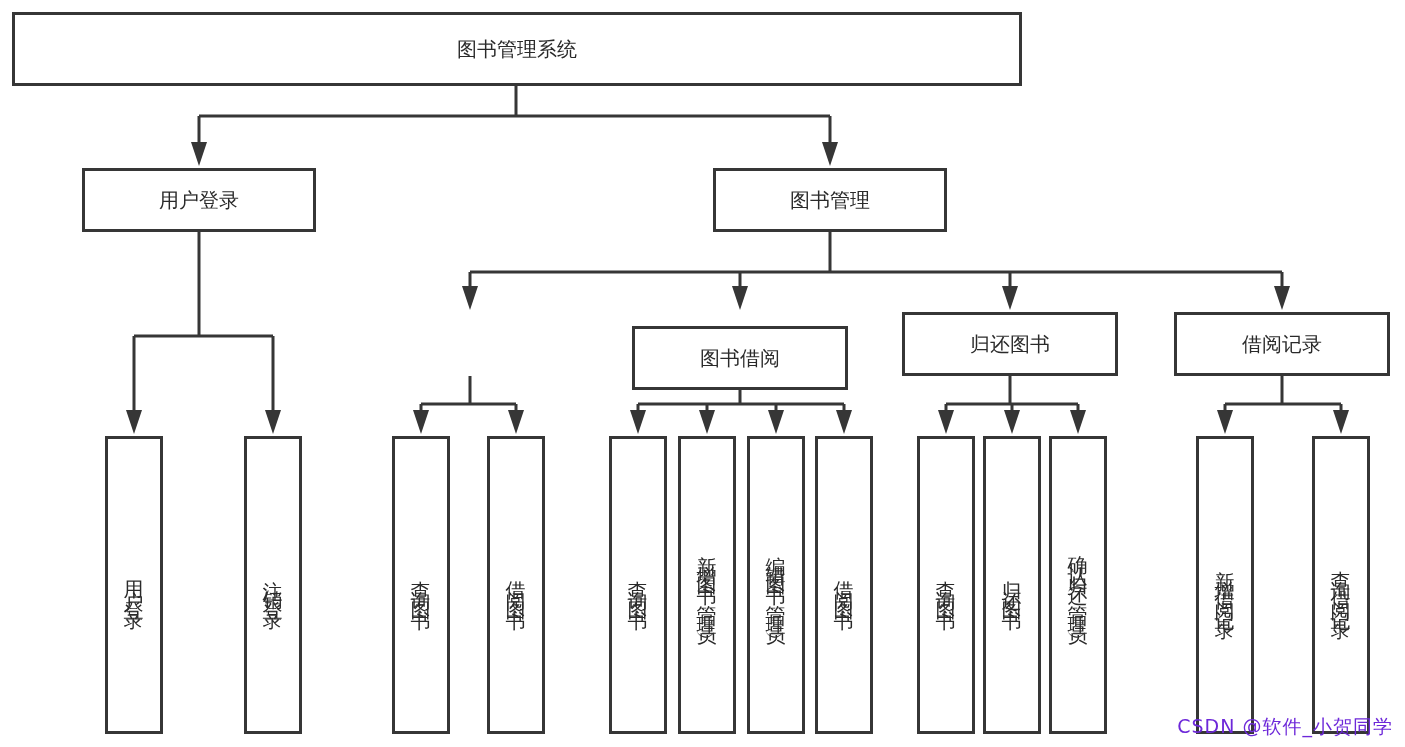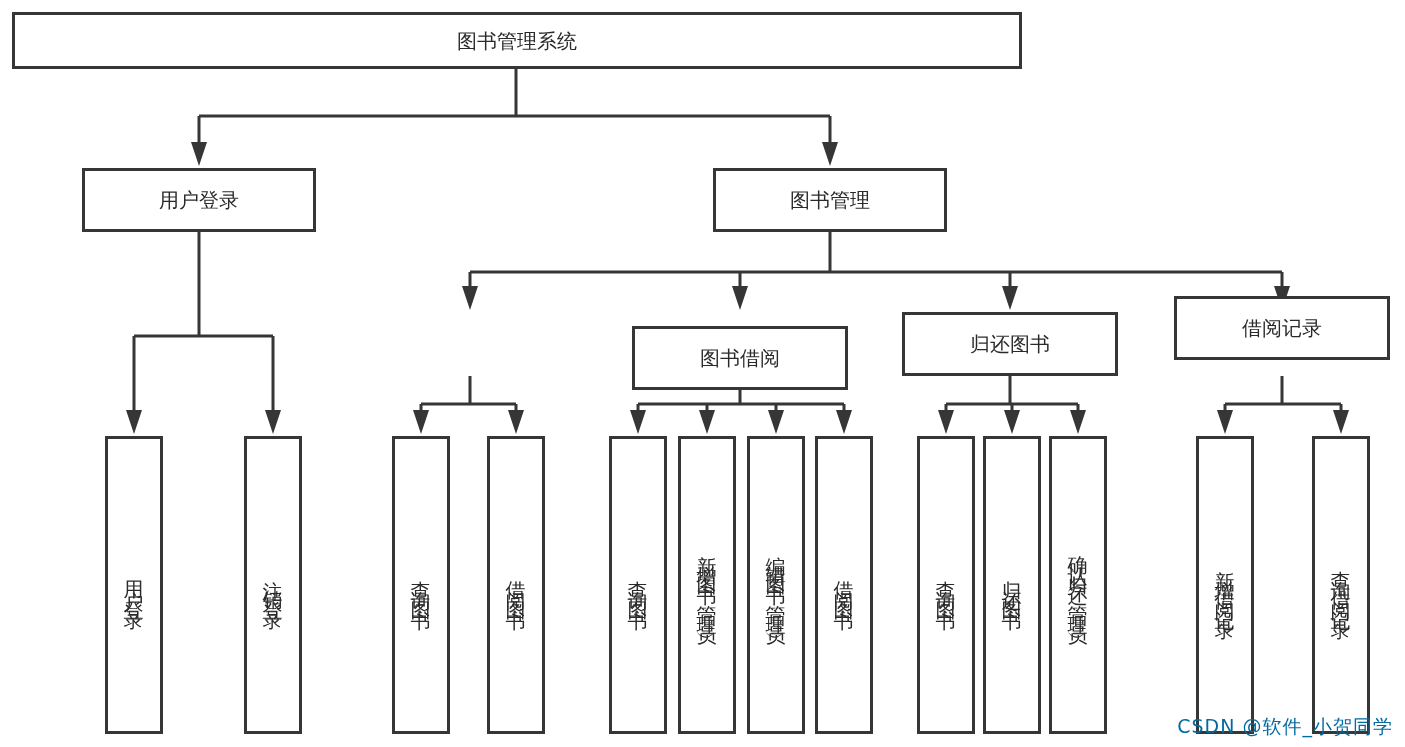--- a/index.html
+++ b/index.html
@@ -35,21 +35,21 @@
     writing-mode: vertical-rl;
     text-orientation: mixed;
     letter-spacing: 0.5em;
     font-size: 20px;
   }
   .watermark {
     position: absolute;
     right: 12px;
     top: 714px;
     font-size: 19px;
-    color: #0369a1;
+    color: #6d28d9;
     letter-spacing: 1px;
     z-index: 3;
     white-space: nowrap;
   }
 </style>
 </head>
 <body>
 
 <div class="canvas">
 
@@ -86,28 +86,28 @@
       <path d="M776,434 L768,410 L784,410 Z"></path>
       <path d="M844,434 L836,410 L852,410 Z"></path>
       <path d="M946,434 L938,410 L954,410 Z"></path>
       <path d="M1012,434 L1004,410 L1020,410 Z"></path>
       <path d="M1078,434 L1070,410 L1086,410 Z"></path>
       <path d="M1225,434 L1217,410 L1233,410 Z"></path>
       <path d="M1341,434 L1333,410 L1349,410 Z"></path>
     </g>
   </svg>
 
-  <div class="node" style="left:12px; top:12px; width:1010px; height:57px;">图书管理系统</div>
+  <div class="node" style="left:12px; top:12px; width:1010px; height:74px;">图书管理系统</div>
 
   <div class="node" style="left:82px; top:168px; width:234px; height:64px;">用户登录</div>
   <div class="node" style="left:713px; top:168px; width:234px; height:64px;">图书管理</div>
 
   <div class="node" style="left:632px; top:312px; width:216px; height:64px;margin-top:14px;">图书借阅</div>
   <div class="node" style="left:902px; top:312px; width:216px; height:64px;">归还图书</div>
-  <div class="node" style="left:1174px; top:296px; width:216px; height:64px;">借阅记录</div>
+  <div class="node" style="left:1174px; top:312px; width:216px; height:64px;">借阅记录</div>
 
   <div class="node leaf" style="left:105px; top:436px; width:58px; height:298px;">用户登录</div>
   <div class="node leaf" style="left:244px; top:436px; width:58px; height:298px;">注销登录</div>
 
   <div class="node leaf" style="left:392px; top:436px; width:58px; height:298px;">查询图书</div>
   <div class="node leaf" style="left:487px; top:436px; width:58px; height:298px;">借阅图书</div>
 
   <div class="node leaf" style="left:609px; top:436px; width:58px; height:298px;">查询图书</div>
   <div class="node leaf" style="left:678px; top:436px; width:58px; height:298px;">新增图书（管理员）</div>
   <div class="node leaf" style="left:747px; top:436px; width:58px; height:298px;">编辑图书（管理员）</div>

